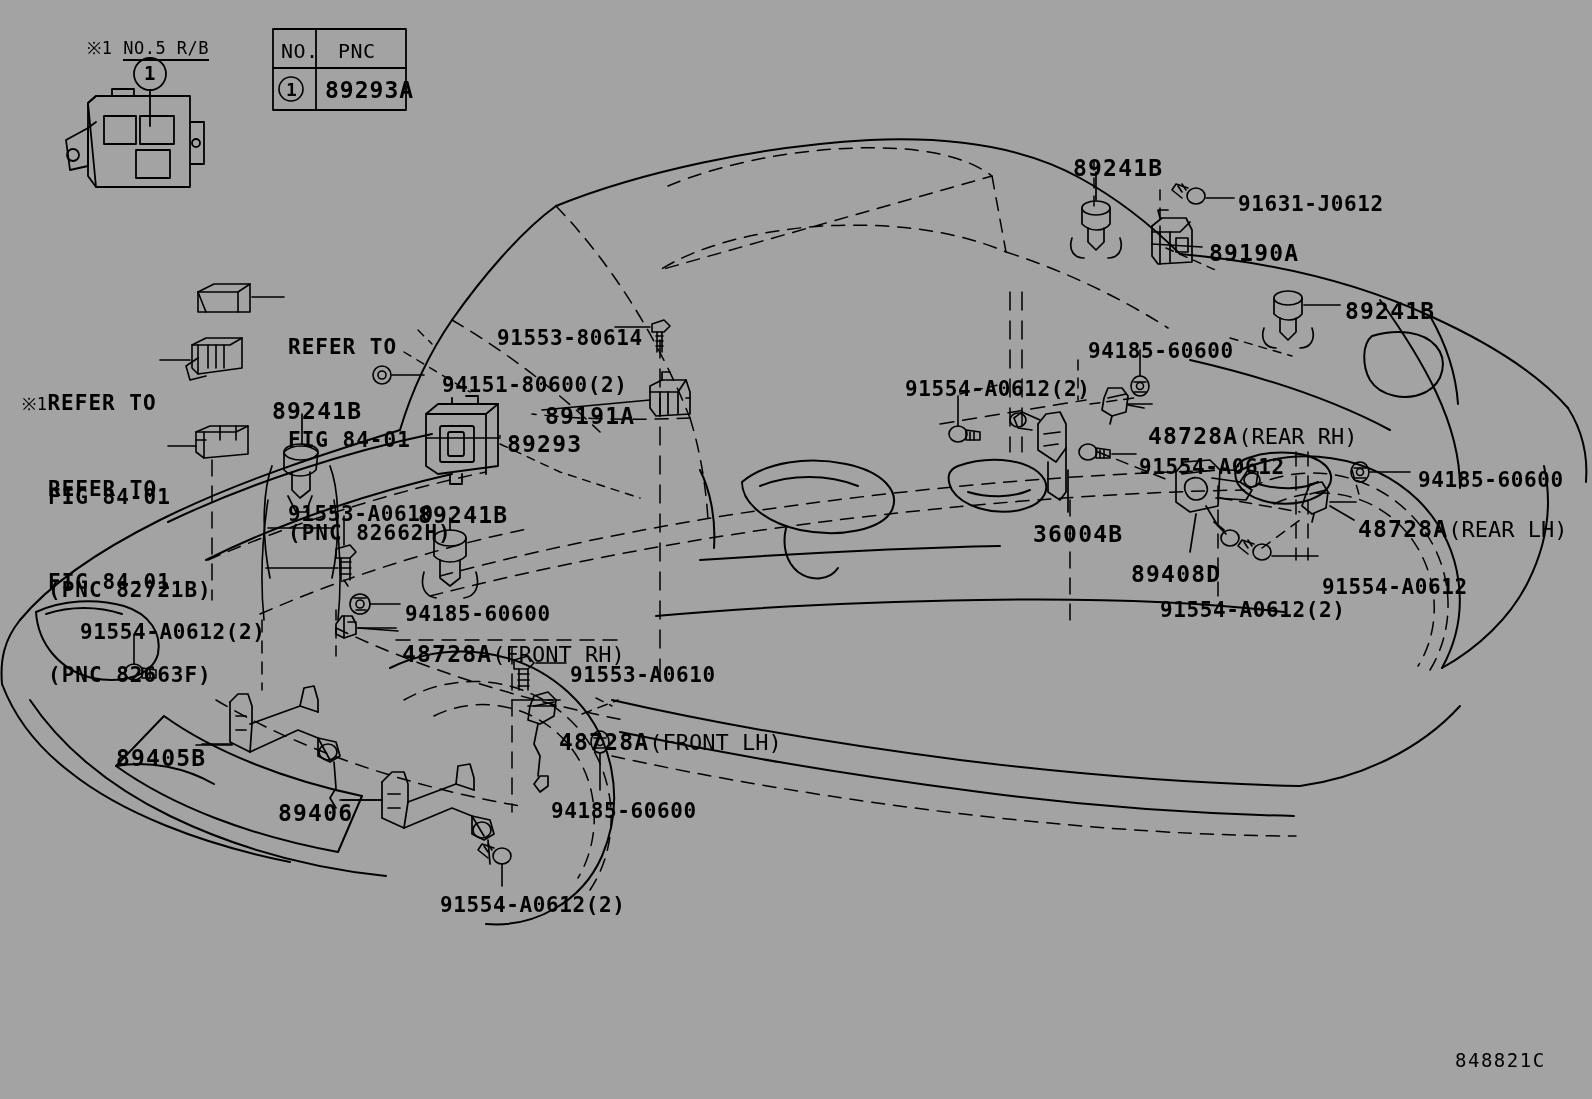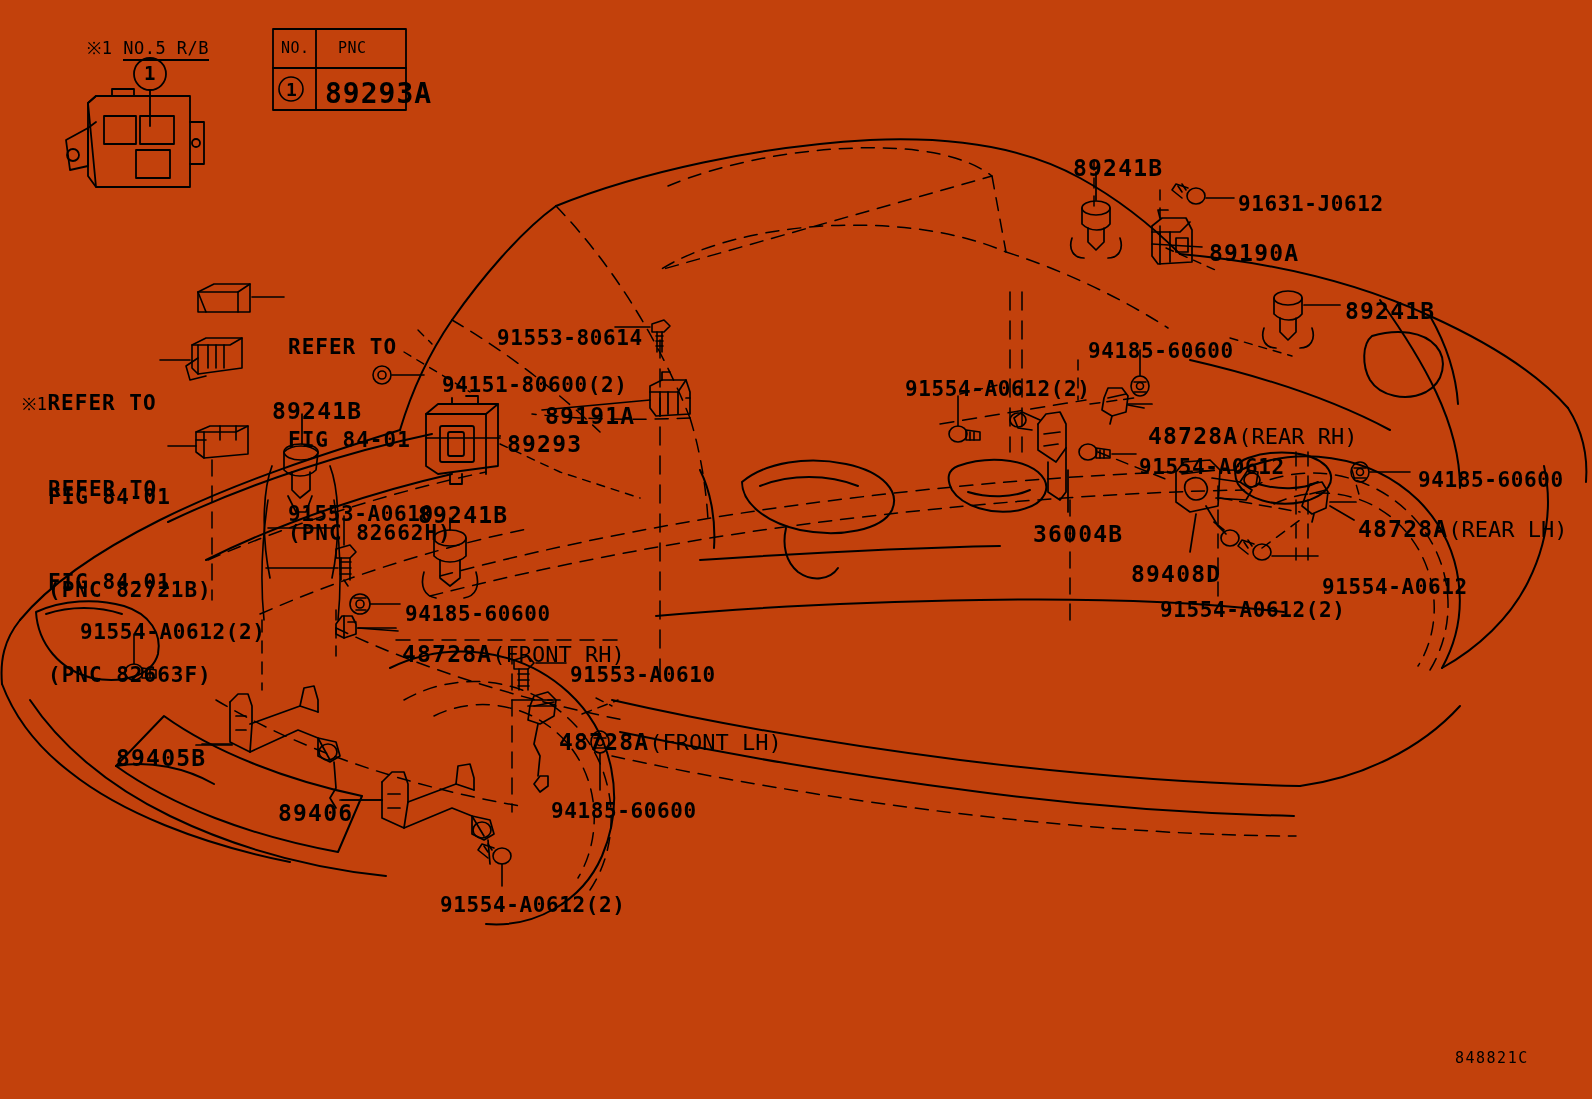--- a/index.html
+++ b/index.html
@@ -4,21 +4,21 @@
 <style>
   html, body {
     margin: 0;
     padding: 0;
     background: #ffffff;
   }
   #sheet {
     position: relative;
     width: 1592px;
     height: 1099px;
-    background: #c2410c;
+    background: #a3a3a3;
     font-family: "DejaVu Sans Mono", monospace;
     overflow: hidden;
   }
   svg.art {
     position: absolute;
     left: 0;
     top: 0;
     width: 1592px;
     height: 1099px;
     pointer-events: none;
@@ -51,31 +51,31 @@
     font-weight: bold;
     line-height: 31px;
     letter-spacing: 1px;
   }
   .note-hdr {
     font-size: 17px;
     font-weight: normal;
     letter-spacing: 0.5px;
   }
   .tbl-hdr {
-    font-size: 15px;
+    font-size: 20px;
     font-weight: normal;
     letter-spacing: 0.5px;
   }
   .tbl-val {
-    font-size: 28px;
+    font-size: 23px;
     font-weight: bold;
     letter-spacing: 1px;
   }
   .drawing-no {
-    font-size: 15px;
+    font-size: 19px;
     font-weight: normal;
     letter-spacing: 1.5px;
   }
   .und { border-bottom: 2px solid #000; padding-bottom: 1px; }
 </style>
 </head>
 <body>
 
 <div id="sheet">
 

